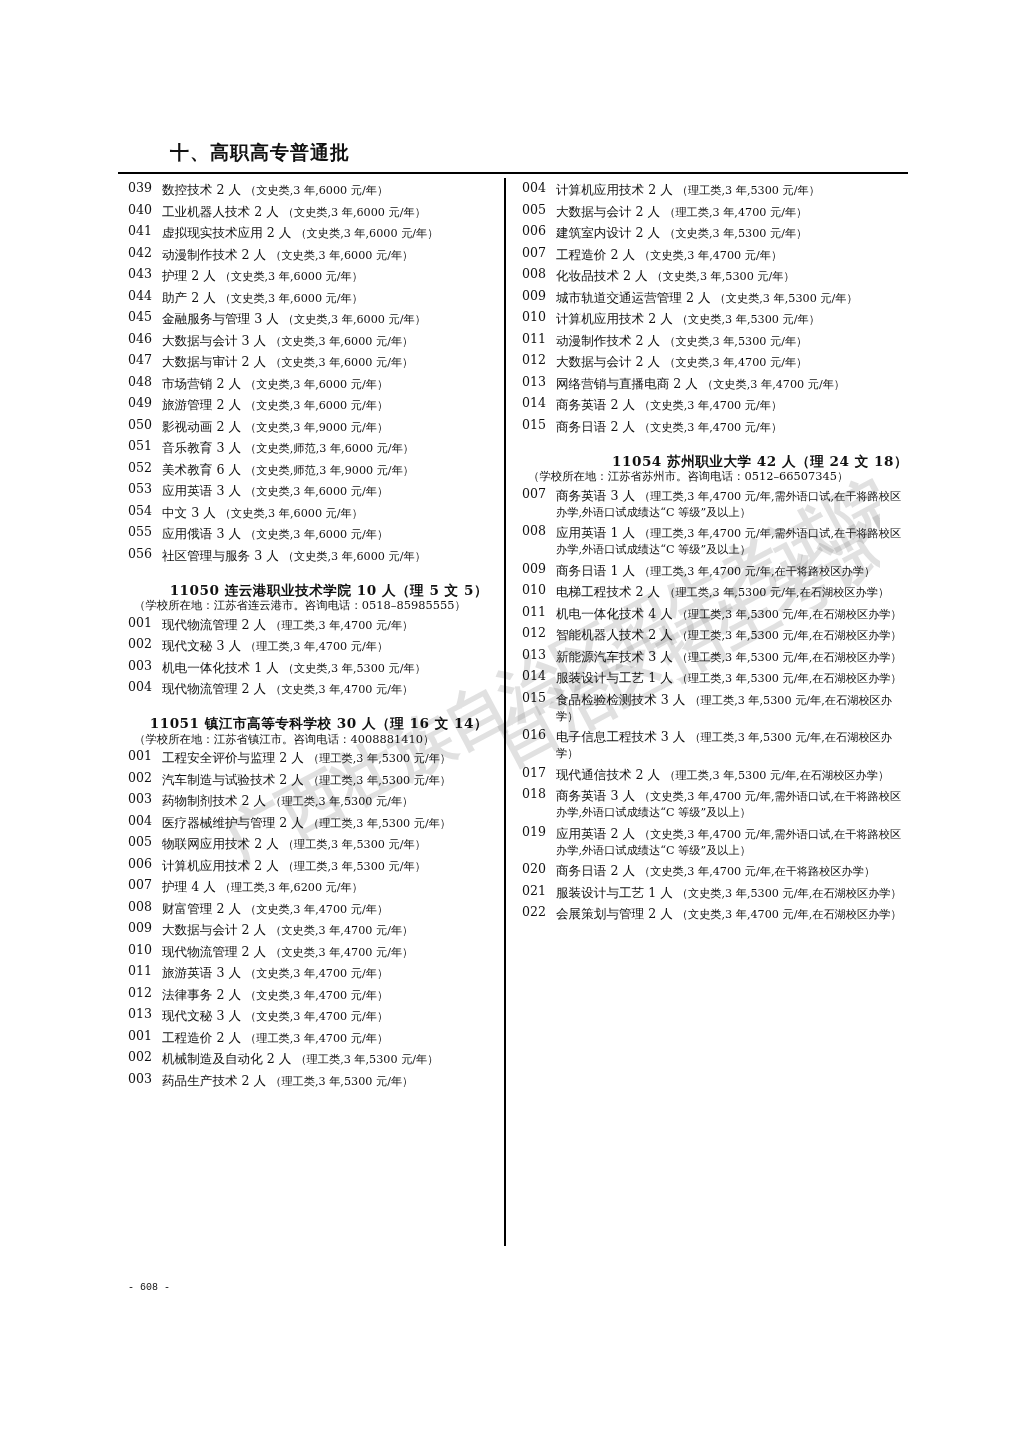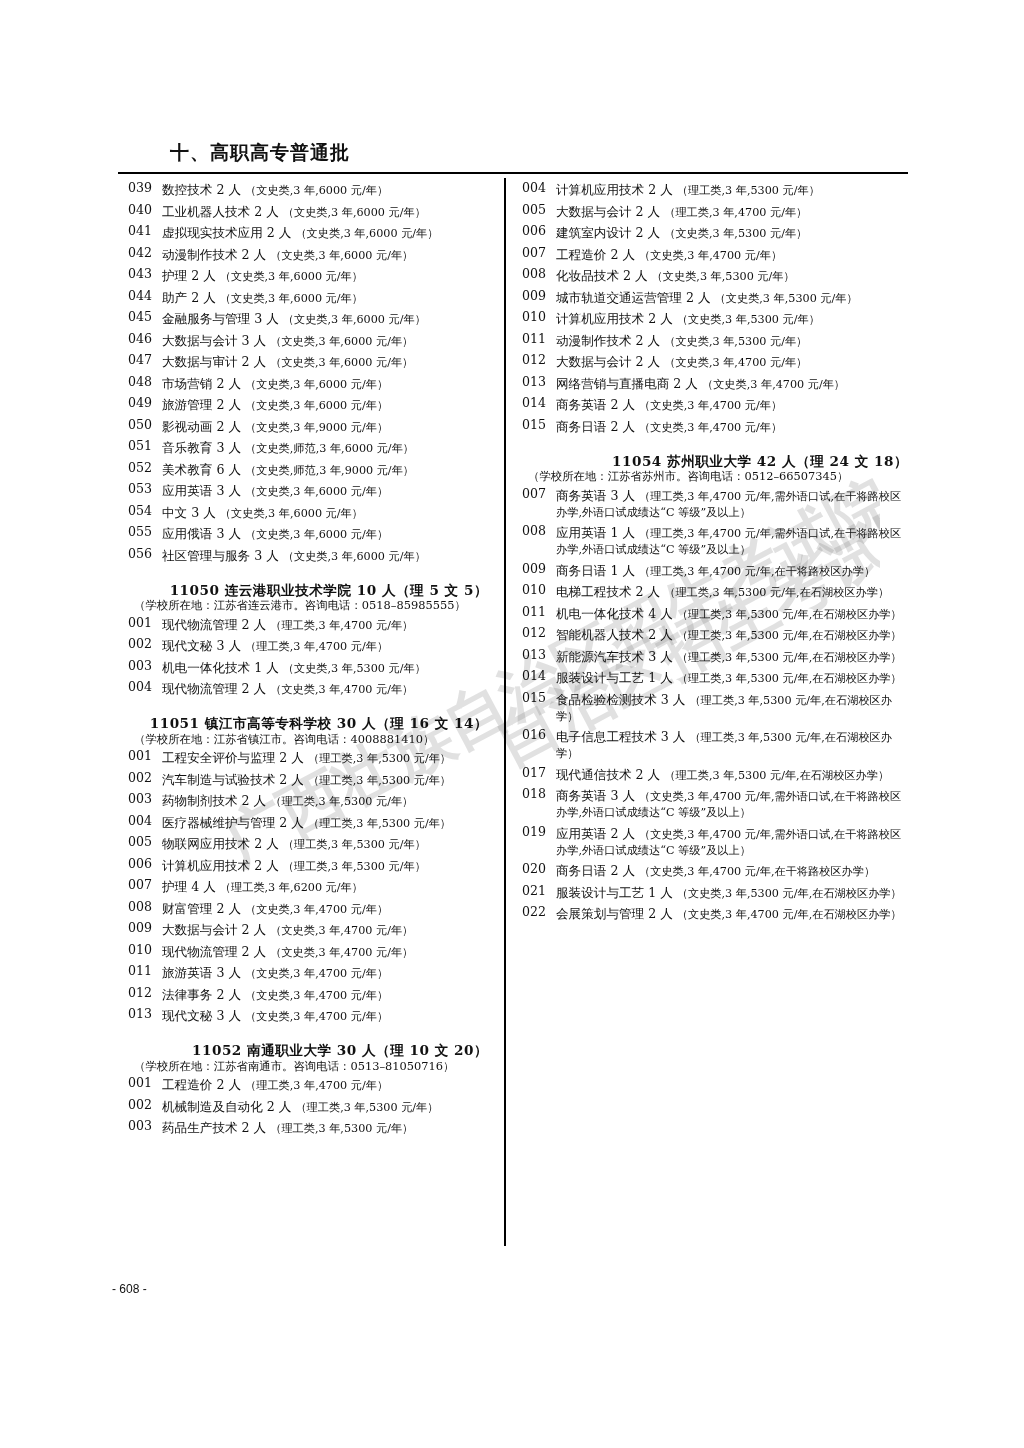--- a/index.html
+++ b/index.html
@@ -90,24 +90,24 @@
   }
   .school-note {
     font-size: 11.4px;
     text-align: left;
     margin-bottom: 5px;
     padding-left: 6px;
   }
 
   .footer {
     position: absolute;
-    left: 112px;
+    left: 128px;
     top: 1282px;
-    font-size: 12px;
-    font-family: Liberation Sans, sans-serif;
+    font-size: 10px;
+    font-family: Liberation Mono, monospace;
   }
 
   
   .watermark {
     position: absolute;
     left: 180px;
     top: 380px;
     width: 700px;
     height: 640px;
     pointer-events: none;
@@ -282,24 +282,20 @@
         <span class="body"><span>旅游英语 3 人 </span><span class="meta">（文史类,3 年,4700 元/年）</span></span>
       </div>
       <div class="entry">
         <span class="num">012</span>
         <span class="body"><span>法律事务 2 人 </span><span class="meta">（文史类,3 年,4700 元/年）</span></span>
       </div>
       <div class="entry">
         <span class="num">013</span>
         <span class="body"><span>现代文秘 3 人 </span><span class="meta">（文史类,3 年,4700 元/年）</span></span>
       </div>
-      <div class="school">
-        <div class="school-title">11052  南通职业大学   30 人（理 10  文 20）</div>
-        <div class="school-note">（学校所在地：江苏省南通市。咨询电话：0513–81050716）</div>
-      </div>
       <div class="entry">
         <span class="num">001</span>
         <span class="body"><span>工程造价 2 人 </span><span class="meta">（理工类,3 年,4700 元/年）</span></span>
       </div>
       <div class="entry">
         <span class="num">002</span>
         <span class="body"><span>机械制造及自动化 2 人 </span><span class="meta">（理工类,3 年,5300 元/年）</span></span>
       </div>
       <div class="entry">
         <span class="num">003</span>

